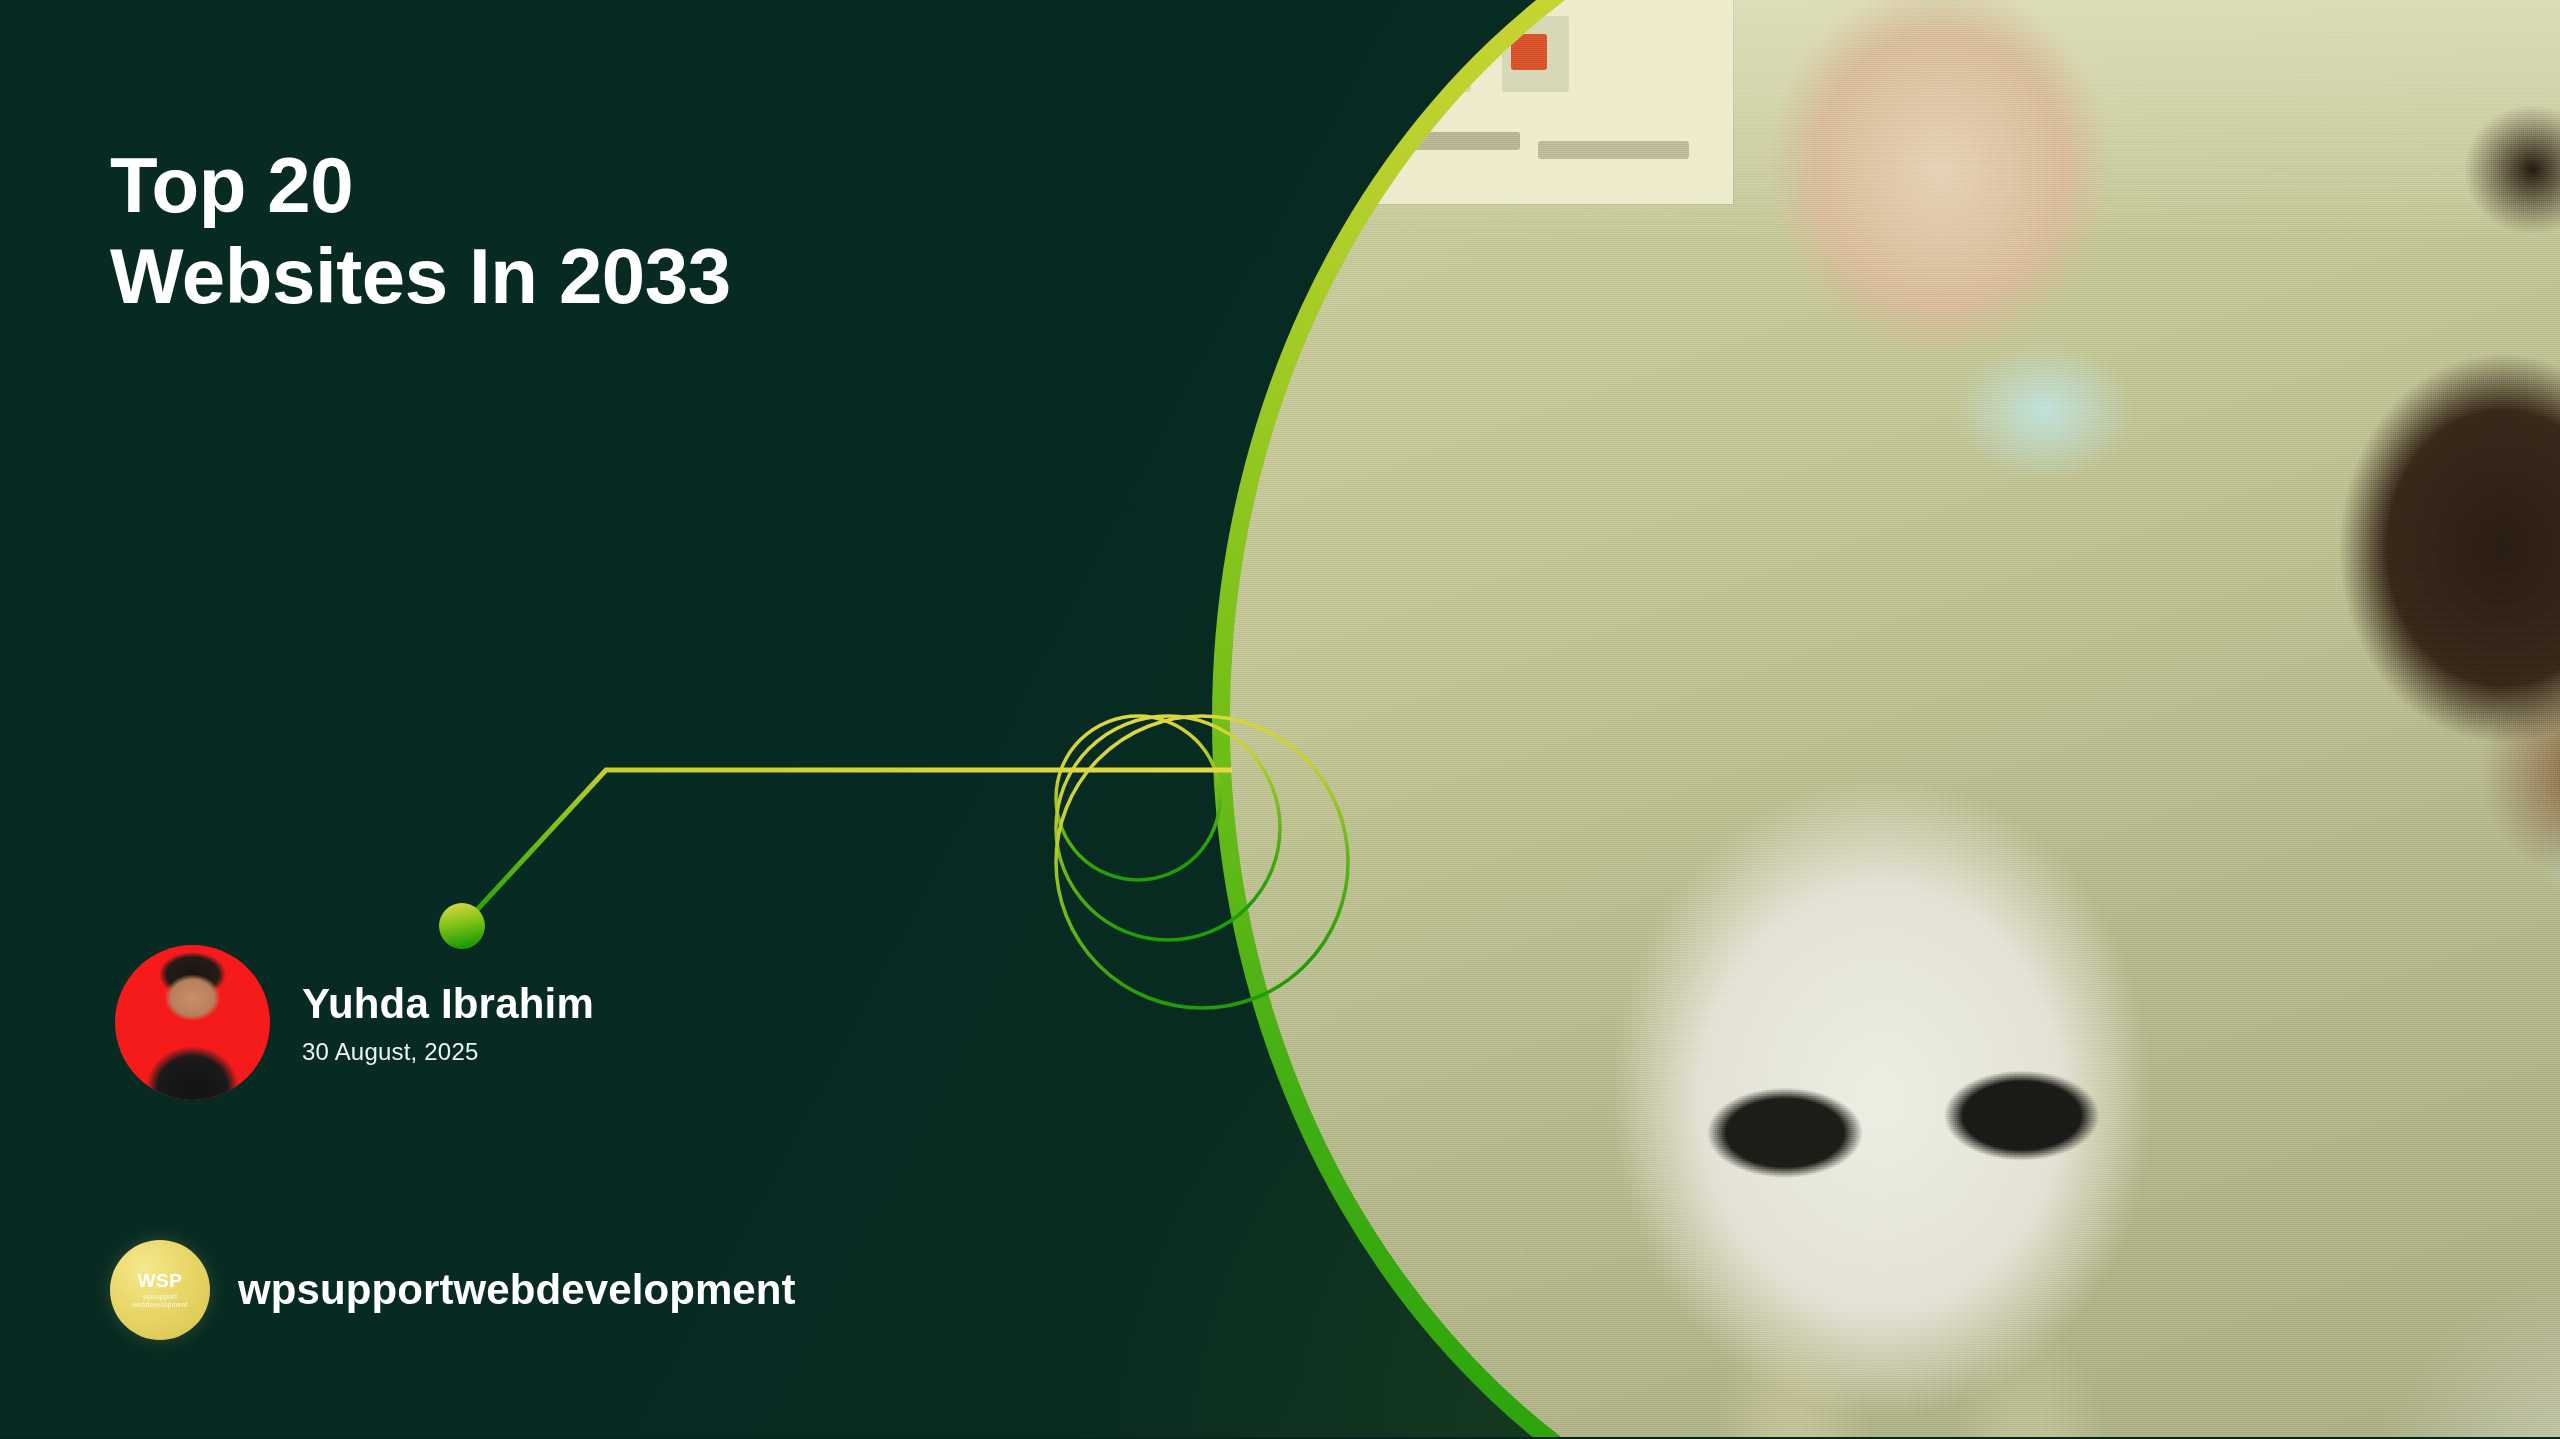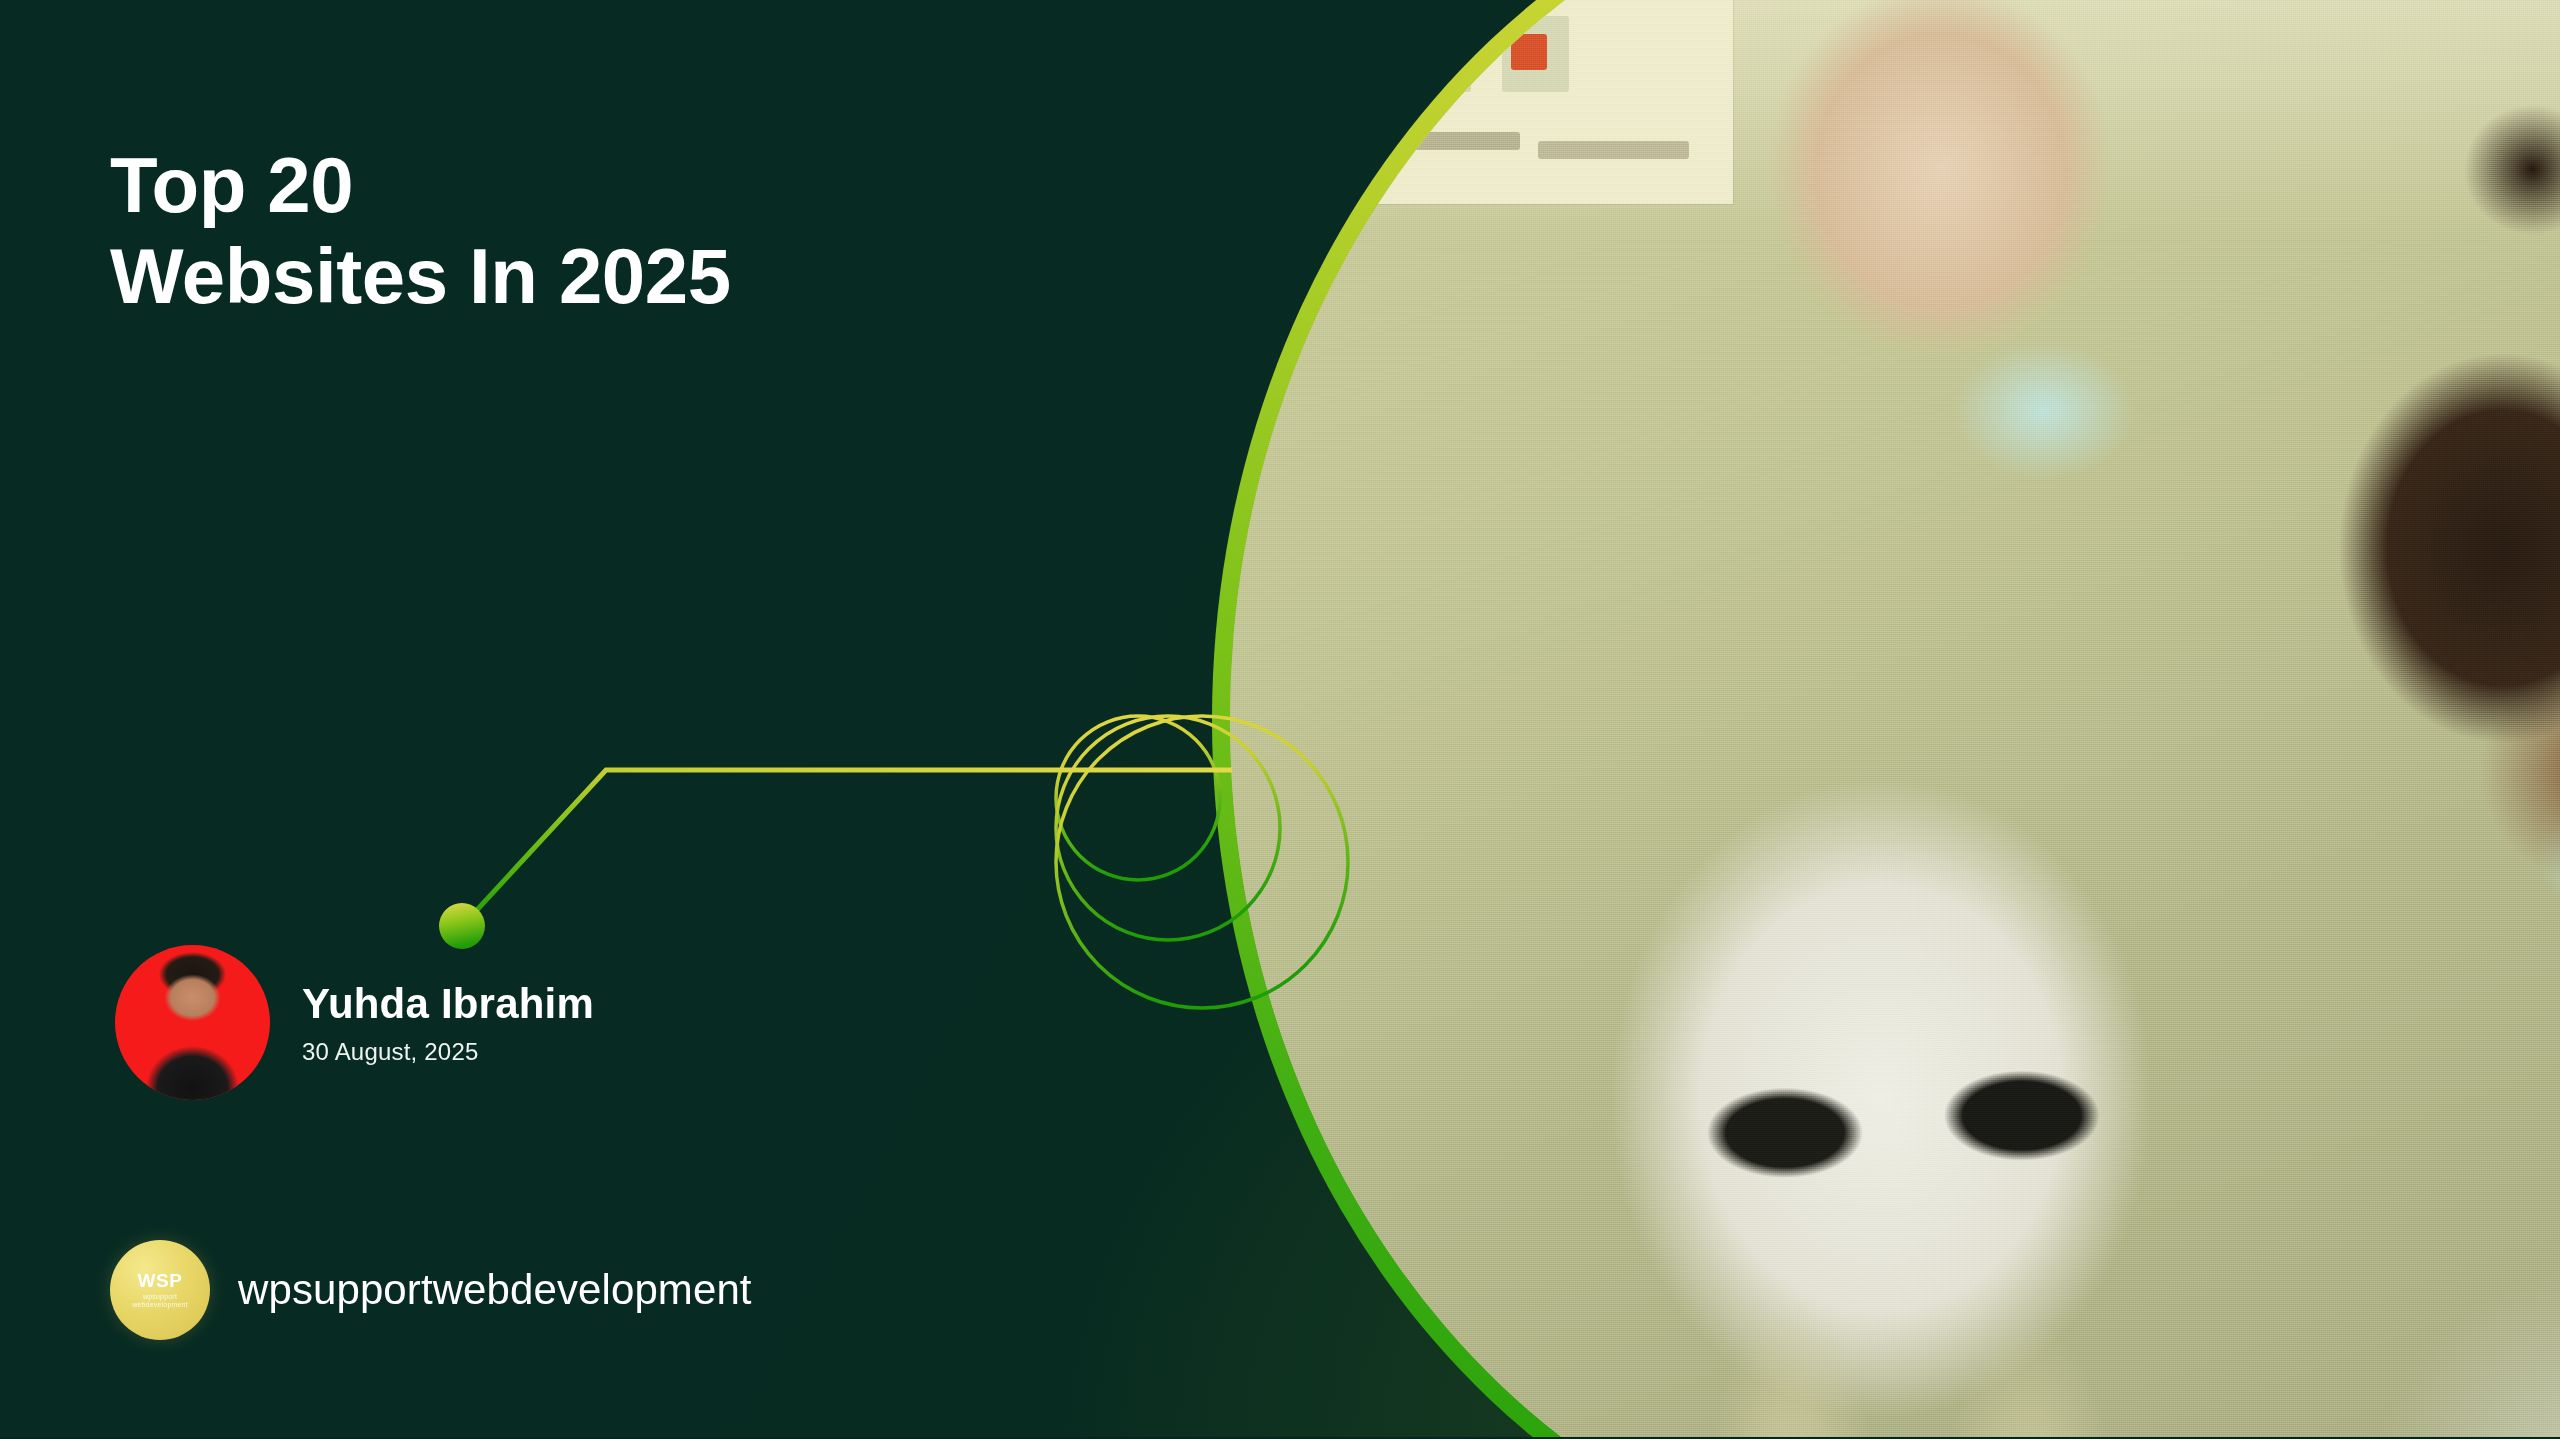--- a/index.html
+++ b/index.html
@@ -105,21 +105,21 @@
 
   .brand{ position:absolute; left:110px; top:1240px; display:flex; align-items:center; gap:28px; }
   .brand-logo{
     width:100px; height:100px; border-radius:50%; flex:0 0 auto;
     background:radial-gradient(circle at 34% 28%, #f4e88c 0%, #e9d86a 42%, #d9c24c 100%);
     display:flex; flex-direction:column; align-items:center; justify-content:center;
     box-shadow:0 0 18px rgba(230,210,110,0.18);
   }
   .brand-logo .wsp{ color:#fff; font-size:19px; font-weight:700; letter-spacing:0.5px; line-height:1; }
   .brand-logo .sub{ color:rgba(255,255,255,0.85); font-size:7px; line-height:1.15; text-align:center; margin-top:3px; letter-spacing:0.2px; }
-  .brand-name{ color:#fff; font-size:42px; font-weight:400; letter-spacing:0.1px; }
+  .brand-name{ color:#fff; font-size:42px; font-weight:700; letter-spacing:0.1px; }
 </style>
 </head>
 <body>
 
 <div class="canvas">
 
   <div class="photo-border"></div>
   <div class="photo-wrap">
     <div class="photo"></div>
 
@@ -167,21 +167,21 @@
           <stop offset="100%" stop-color="#1f9c08"></stop>
         </linearGradient>
       </defs>
       <path d="M 44 224 L 186 70 L 812 70" fill="none" stroke="url(#lineGrad)" stroke-width="5" stroke-linejoin="miter" stroke-linecap="butt"></path>
       <circle cx="42" cy="226" r="23" fill="url(#dotGrad)"></circle>
     </svg>
   </div>
 
   <h1 class="title">
     <span class="ln">Top 20</span>
-    <span class="ln">Websites In 2025</span>
+    <span class="ln">Websites In 2033</span>
   </h1>
 
   <div class="author">
     <div class="avatar">
       <div class="face"></div>
     </div>
     <div class="author-meta">
       <div class="author-name">Yuhda Ibrahim</div>
       <div class="author-date">30 August, 2025</div>
     </div>

